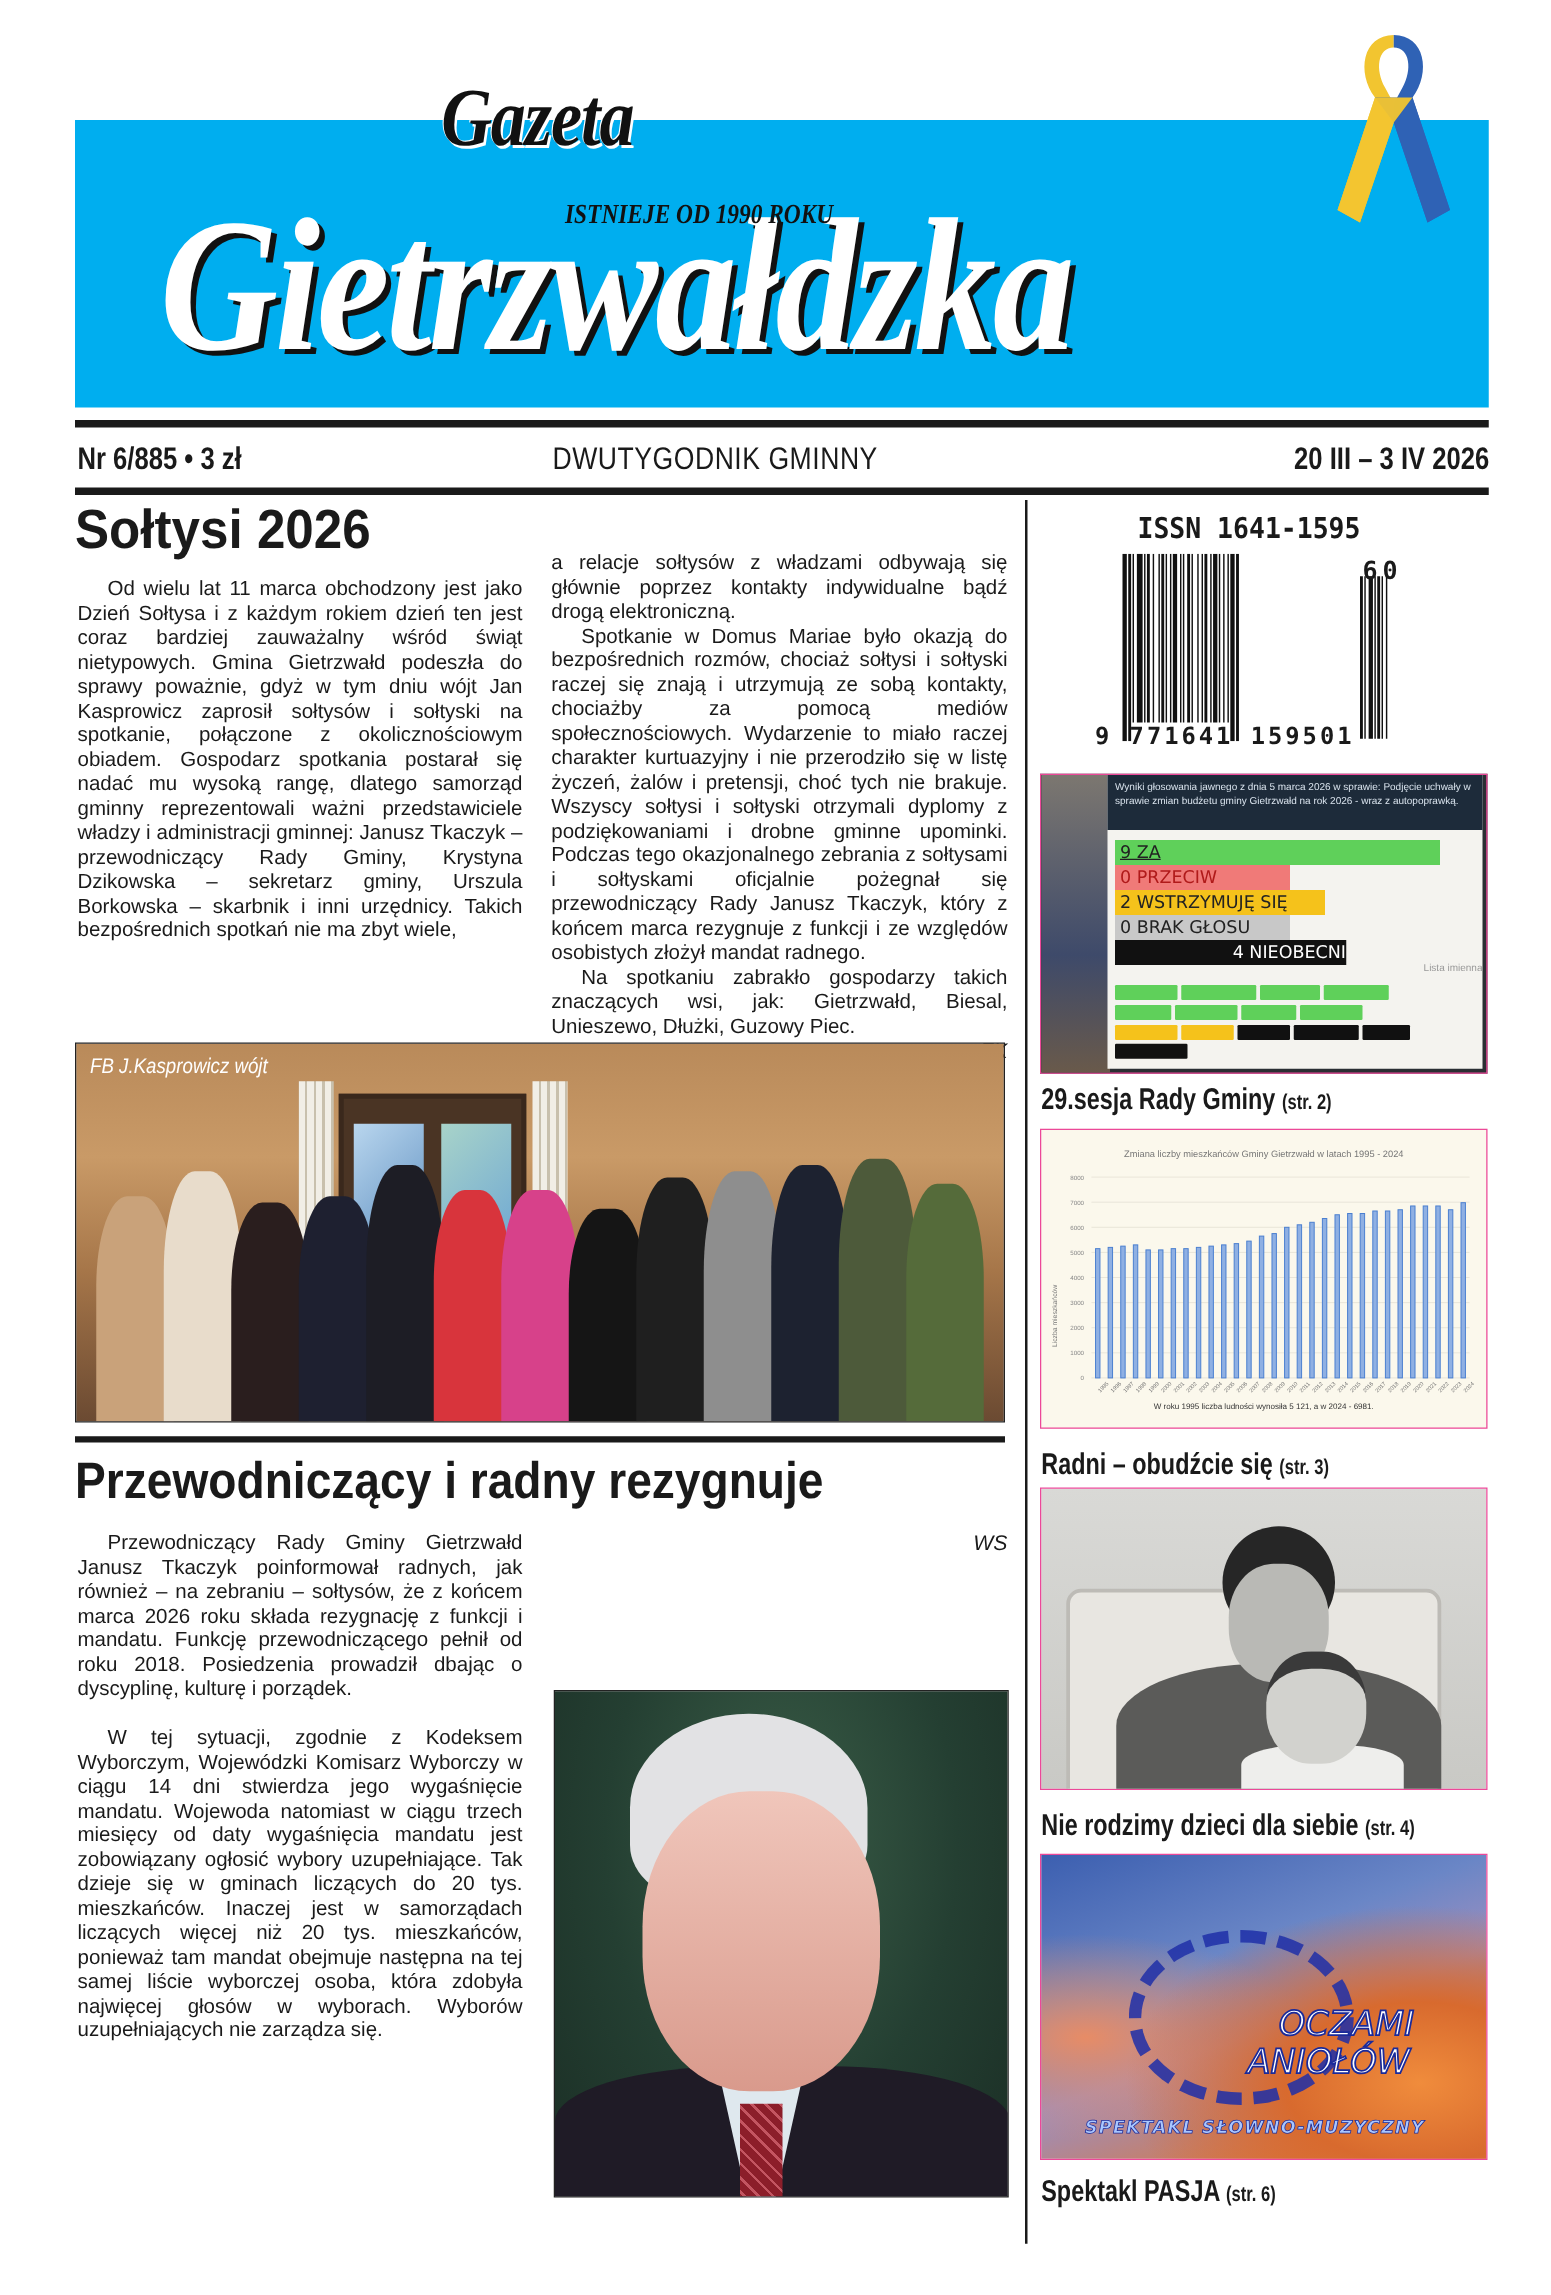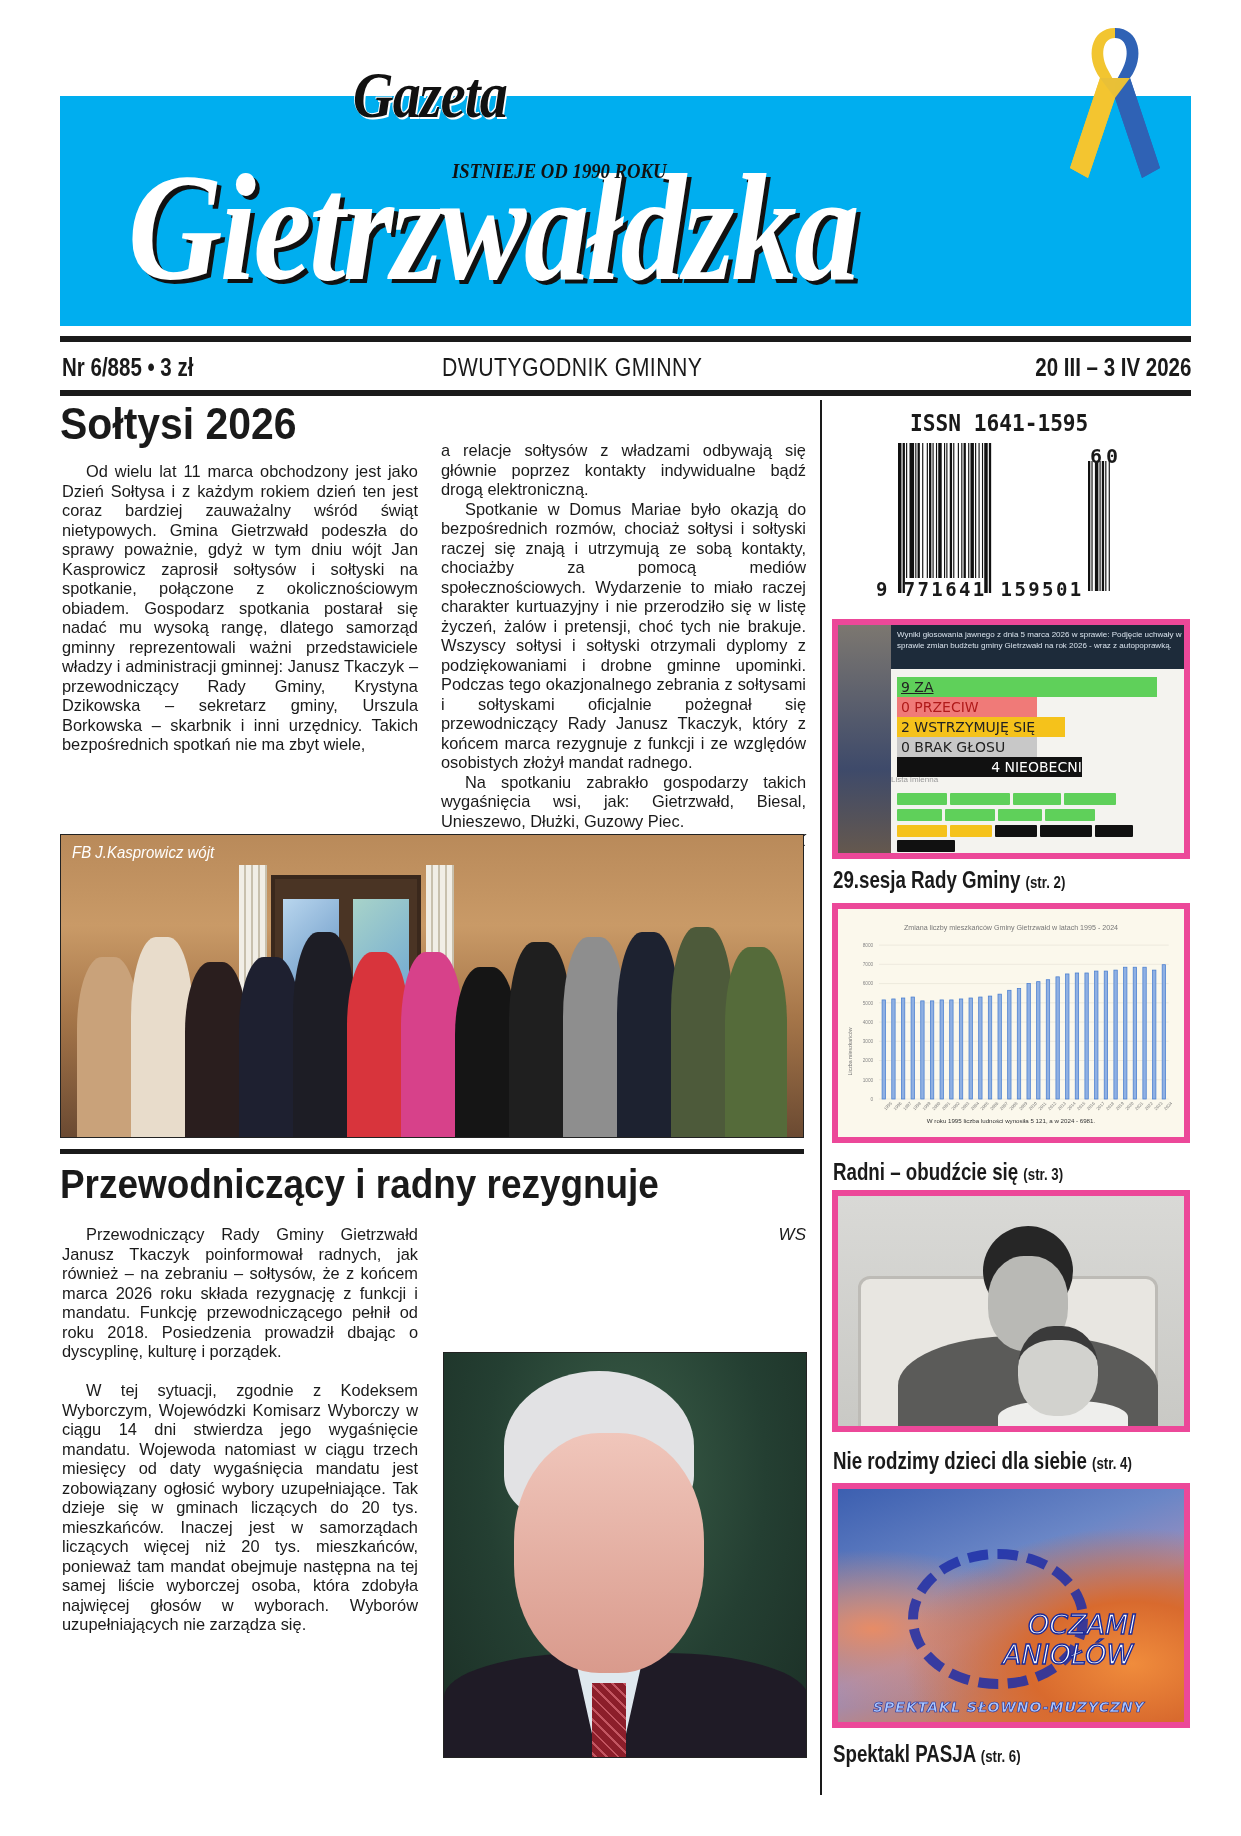--- a/index.html
+++ b/index.html
@@ -68,21 +68,21 @@
   #portrait .coat { position:absolute; left: 0; top: 300px; width: 364px; height: 110px; background: #1f1b26; border-radius: 40% 40% 0 0; }
   #portrait .shirt { position:absolute; left: 130px; top: 300px; width: 70px; height: 110px; background: #dfe8ee; clip-path: polygon(0 0,100% 0,65% 100%,35% 100%); }
   #portrait .tie { position:absolute; left: 148px; top: 330px; width: 34px; height: 80px; background: repeating-linear-gradient(45deg,#8c1e2a 0 6px,#c35561 6px 8px); }
 
   
   #issn { left: 910px; top: 410px; font-family: "DejaVu Sans Mono", monospace; font-weight: bold; font-size: 23px; transform: scaleX(0.92); transform-origin: left top; white-space: nowrap; }
   #barcode { left: 890px; top: 443px; width: 250px; height: 150px; }
   #barcode-supp { left: 1090px; top: 444px; font-family: "DejaVu Sans Mono", monospace; font-weight: bold; font-size: 20px; letter-spacing: 4px; }
   #barcode-digits { left: 876px; top: 578px; font-family: "DejaVu Sans Mono", monospace; font-weight: bold; font-size: 19px; letter-spacing: 2.4px; white-space: nowrap; }
 
-  .side-photo { border: 6px solid #ec4899; overflow: hidden; }
+  .side-photo { border: 1px solid #ec4899; overflow: hidden; }
   .side-caption { font-weight: bold; font-size: 24px; white-space: nowrap; transform: scaleX(0.78); transform-origin: left top; line-height: 1; }
   .side-caption small { font-size: 17px; font-weight: bold; }
 
   #vote-photo { left: 832px; top: 619px; width: 358px; height: 240px; background: #2a2e33; }
   #vote-photo .bg-l { position:absolute; left:0; top:0; width: 55px; height: 240px; background: linear-gradient(180deg,#7c7770,#3e4a6a 60%,#6a5a4a); }
   #vote-photo .screen { position:absolute; left: 53px; top: 0; width: 300px; height: 235px; background: #f4f3ef; }
   #vote-photo .screen-head { height: 44px; background: #1d2b3a; color: #d8e2ec; font-size: 8px; padding: 4px 6px; line-height: 11px; }
   #vote-photo .vote-row { position: absolute; left: 6px; height: 20px; font-size: 14px; line-height: 20px; padding-left: 4px; white-space: nowrap; font-family: "DejaVu Sans", sans-serif; }
   #vote-photo .names { position:absolute; left: 6px; top: 168px; width: 240px; height: 60px; display:flex; flex-wrap:wrap; gap:3px; }
   #vote-photo .names span { height: 12px; border-radius: 1px; }
@@ -136,21 +136,21 @@
 <div id="issue-date" class="abs infobar">20 III – 3 IV 2026</div>
 <div id="rule-mid" class="abs rule-thick"></div>
 
 <div id="art1-title" class="abs headline">Sołtysi 2026</div>
 <div id="art1-col1" class="abs bodytext">
   <p>Od wielu lat 11 marca obchodzony jest jako Dzień Sołtysa i z każdym rokiem dzień ten jest coraz bardziej zauważalny wśród świąt nietypowych. Gmina Gietrzwałd podeszła do sprawy poważnie, gdyż w tym dniu wójt Jan Kasprowicz zaprosił sołtysów i sołtyski na spotkanie, połączone z okolicznościowym obiadem. Gospodarz spotkania postarał się nadać mu wysoką rangę, dlatego samorząd gminny reprezentowali ważni przedstawiciele władzy i administracji gminnej: Janusz Tkaczyk – przewodniczący Rady Gminy, Krystyna Dzikowska – sekretarz gminy, Urszula Borkowska – skarbnik i inni urzędnicy. Takich bezpośrednich spotkań nie ma zbyt wiele,</p>
 </div>
 <div id="art1-col2" class="abs bodytext">
   <p class="noindent">a relacje sołtysów z władzami odbywają się głównie poprzez kontakty indywidualne bądź drogą elektroniczną.</p>
   <p>Spotkanie w Domus Mariae było okazją do bezpośrednich rozmów, chociaż sołtysi i sołtyski raczej się znają i utrzymują ze sobą kontakty, chociażby za pomocą mediów społecznościowych. Wydarzenie to miało raczej charakter kurtuazyjny i nie przerodziło się w listę życzeń, żalów i pretensji, choć tych nie brakuje. Wszyscy sołtysi i sołtyski otrzymali dyplomy z podziękowaniami i drobne gminne upominki. Podczas tego okazjonalnego zebrania z sołtysami i sołtyskami oficjalnie pożegnał się przewodniczący Rady Janusz Tkaczyk, który z końcem marca rezygnuje z funkcji i ze względów osobistych złożył mandat radnego.</p>
-  <p>Na spotkaniu zabrakło gospodarzy takich wygaśnięcia wsi, jak: Gietrzwałd, Biesal, Unieszewo, Dłużki, Guzowy Piec.</p>
+  <p>Na spotkaniu zabrakło gospodarzy takich znaczących wsi, jak: Gietrzwałd, Biesal, Unieszewo, Dłużki, Guzowy Piec.</p>
   <div class="byline">ZK</div>
 </div>
 
 <div id="group-photo" class="abs">
   <div class="curtain-l"></div>
   <div class="window"></div>
   <div class="curtain-r"></div>
   <div class="people">
     <div class="person" style="height:180px;background:#c9a27a"></div>
     <div class="person" style="height:200px;background:#e8dccb"></div>
@@ -233,21 +233,21 @@
   <div class="bg-l"></div>
   <div class="screen">
     <div class="screen-head">Wyniki głosowania jawnego z dnia 5 marca 2026 w sprawie: Podjęcie uchwały w sprawie zmian budżetu gminy Gietrzwałd na rok 2026 - wraz z autopoprawką.</div>
     <div id="vote-rows">
         <div class="vote-row" style="top: 52px; width: 260px; background: rgb(95, 208, 90); color: rgb(34, 34, 34); text-decoration: underline;">9  ZA</div>
         <div class="vote-row" style="top: 72px; width: 140px; background: rgb(240, 122, 120); color: rgb(176, 26, 26);">0  PRZECIW</div>
         <div class="vote-row" style="top: 92px; width: 168px; background: rgb(245, 194, 27); color: rgb(34, 34, 34);">2  WSTRZYMUJĘ SIĘ</div>
         <div class="vote-row" style="top: 112px; width: 140px; background: rgb(200, 200, 200); color: rgb(34, 34, 34);">0  BRAK GŁOSU</div>
         <div class="vote-row" style="top: 132px; width: 184.8px; background: rgb(17, 17, 17); color: rgb(255, 255, 255); text-align: right;">4  NIEOBECNI</div>
       </div>
-    <div style="position:absolute;left:0;top:150px;width:100%;text-align:left;font-size:8px;color:#999;">Lista imienna</div>
+    <div style="position:absolute;left:0;top:150px;width:100%;text-align:right;font-size:8px;color:#999;">Lista imienna</div>
     <div class="names">
       <span style="width:50px;background:#5fd05a"></span>
       <span style="width:60px;background:#5fd05a"></span>
       <span style="width:48px;background:#5fd05a"></span>
       <span style="width:52px;background:#5fd05a"></span>
       <span style="width:45px;background:#5fd05a"></span>
       <span style="width:50px;background:#5fd05a"></span>
       <span style="width:44px;background:#5fd05a"></span>
       <span style="width:50px;background:#5fd05a"></span>
       <span style="width:50px;background:#f5c21b"></span>

